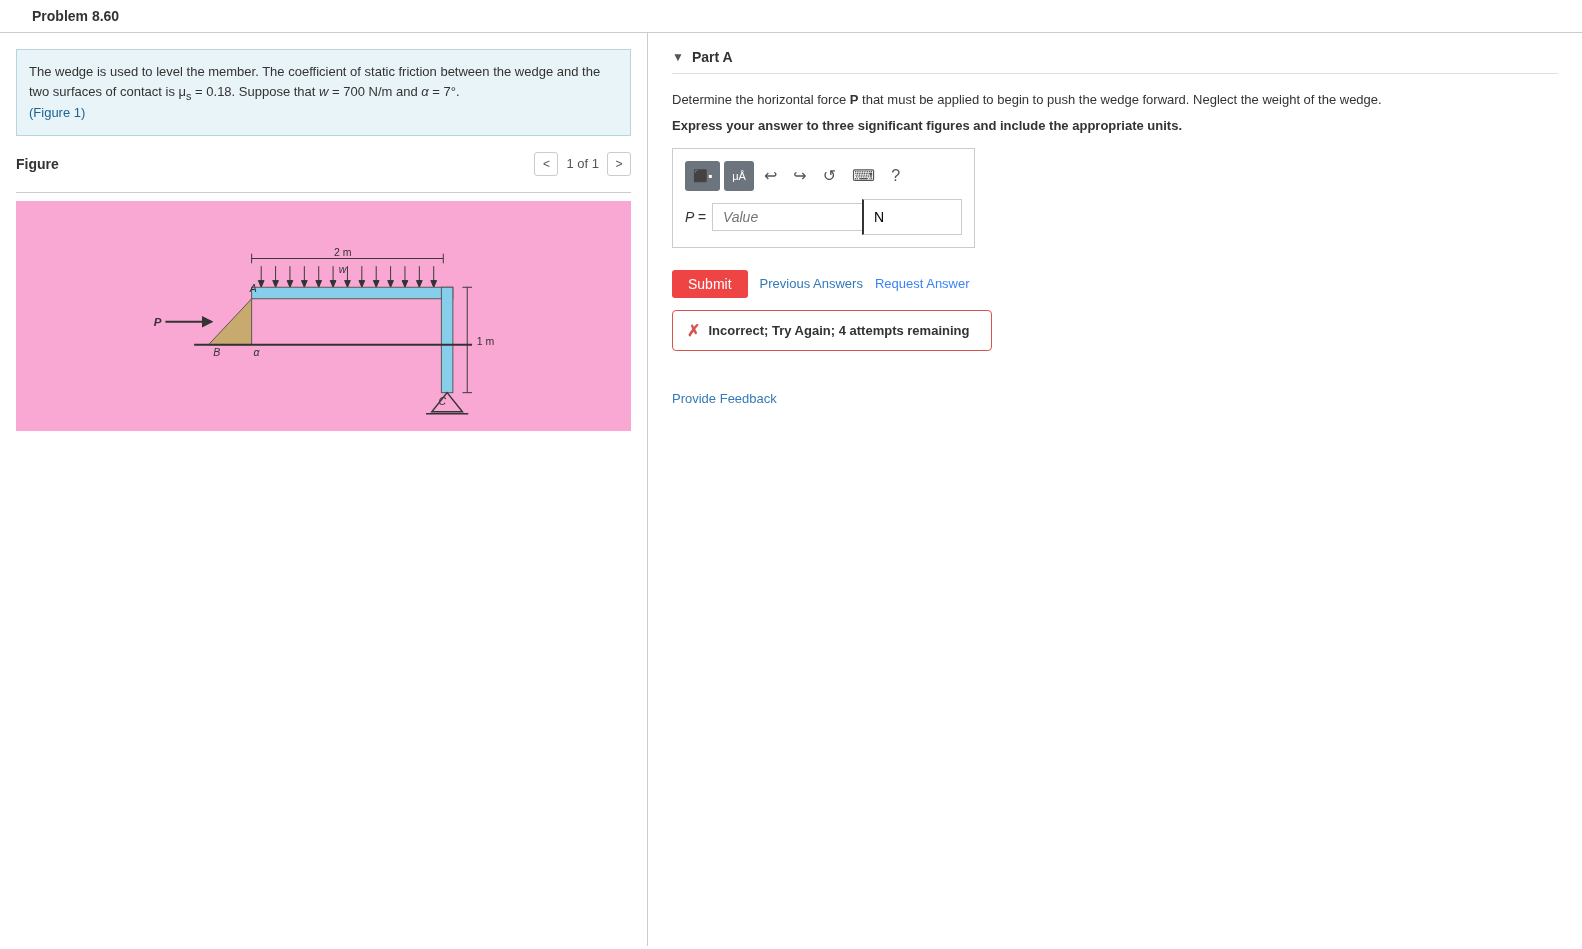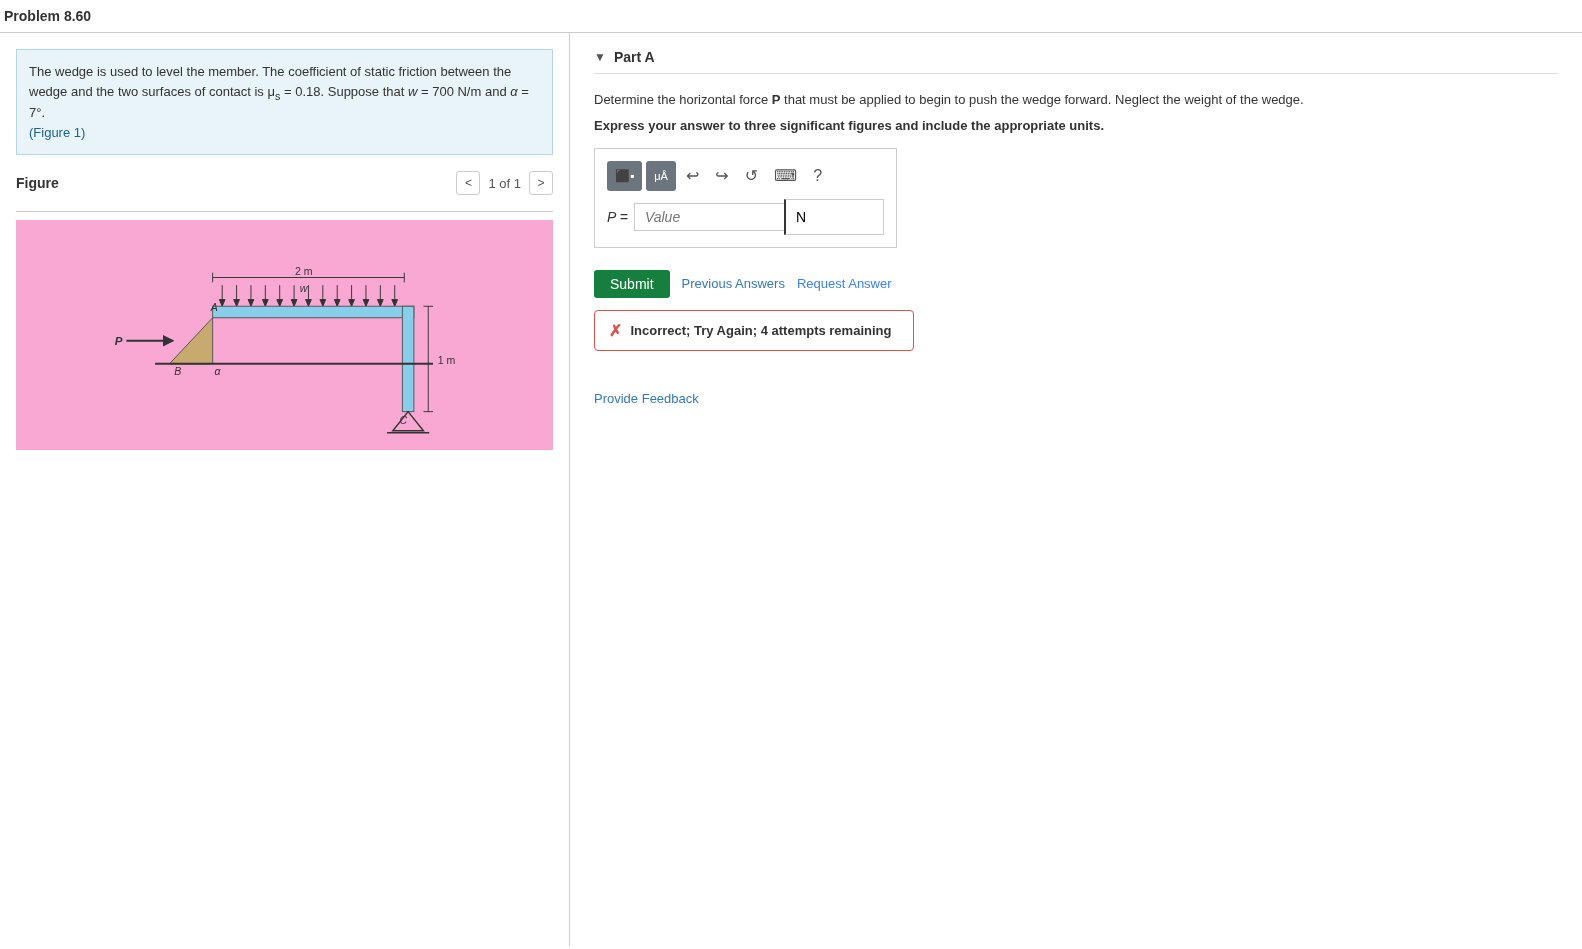--- a/index.html
+++ b/index.html
@@ -1,33 +1,33 @@
 <!DOCTYPE html>
 <html><head>
   <meta charset="utf-8">
   <style>
     * { box-sizing: border-box; margin: 0; padding: 0; }
     body { font-family: Arial, sans-serif; font-size: 14px; color: #333; background: #fff; }
 
     .top-bar {
       border-bottom: 1px solid #ccc;
-      padding: 8px 4px;
+      padding: 8px 32px;
     }
     .problem-title {
       font-weight: bold;
       font-size: 14px;
     }
 
     .main-layout {
       display: flex;
       height: calc(949px - 36px);
     }
 
     .left-panel {
-      width: 570px;
+      width: 648px;
       flex-shrink: 0;
       border-right: 1px solid #ccc;
       padding: 16px;
       position: relative;
       overflow-y: auto;
     }
 
     .info-box {
       background: #e8f4f8;
       border: 1px solid #b8d4e0;
@@ -189,21 +189,21 @@
     }
 
     .action-row {
       display: flex;
       align-items: center;
       gap: 12px;
       margin-top: 10px;
       margin-bottom: 12px;
     }
     .submit-btn {
-      background: #15803d;
+      background: #ef4444;
       color: #fff;
       border: none;
       border-radius: 3px;
       padding: 6px 16px;
       font-size: 14px;
       cursor: pointer;
     }
     .prev-answers-link {
       color: #337ab7;
       text-decoration: none;

